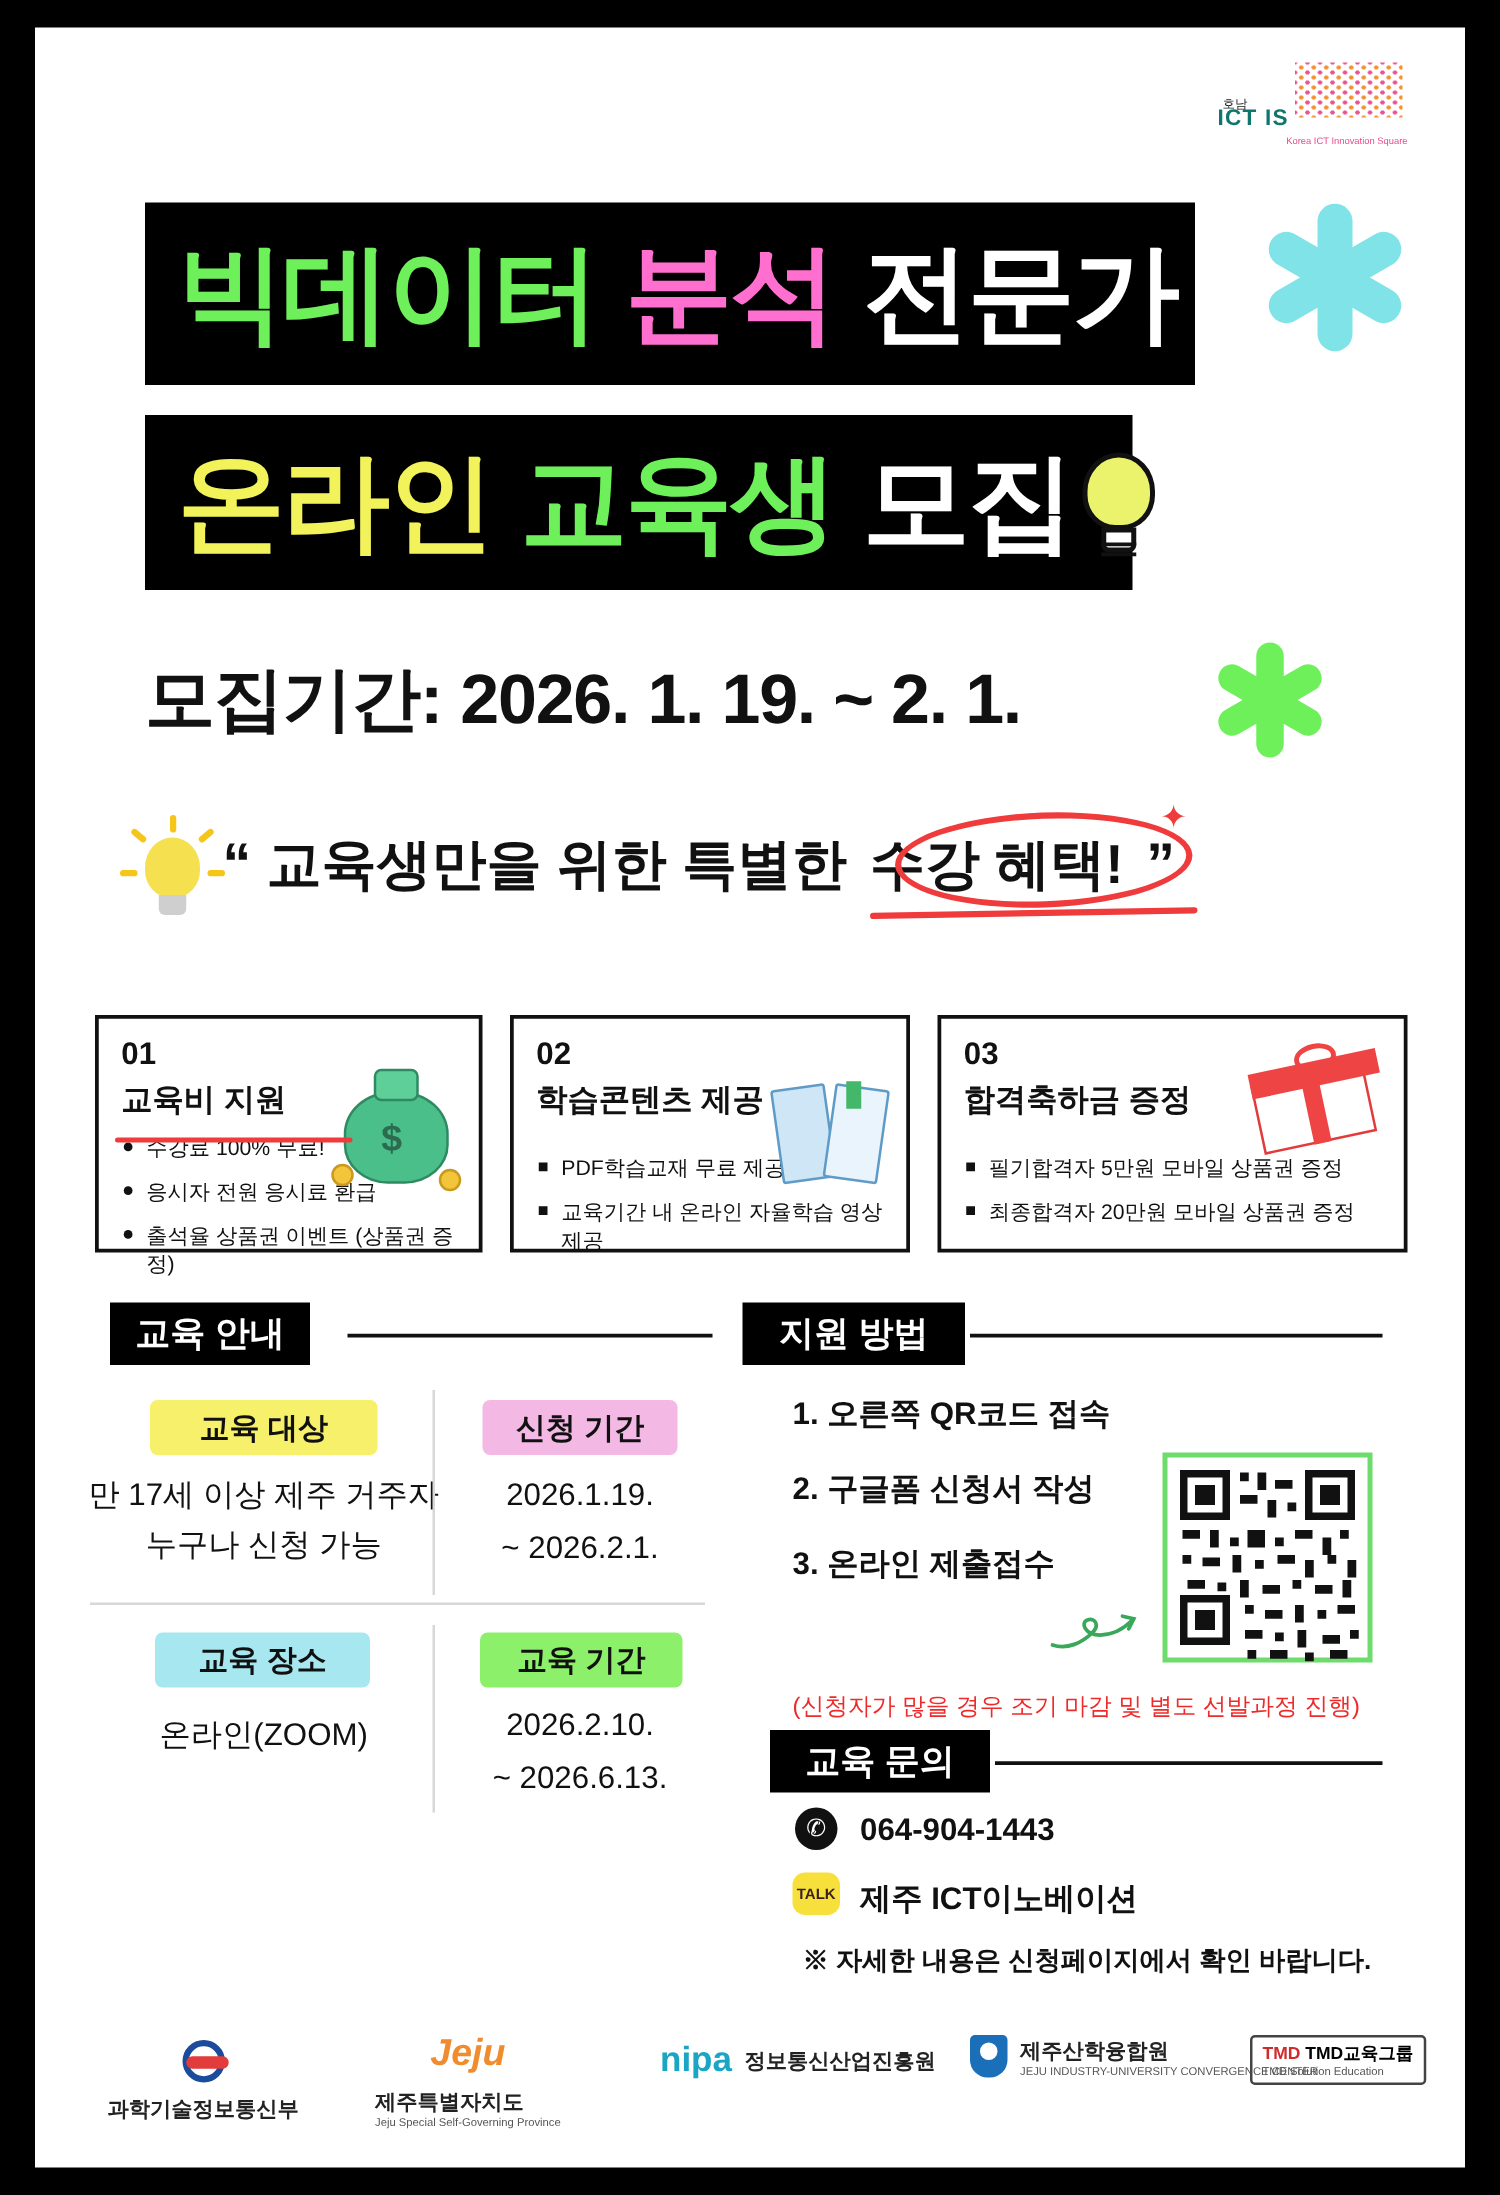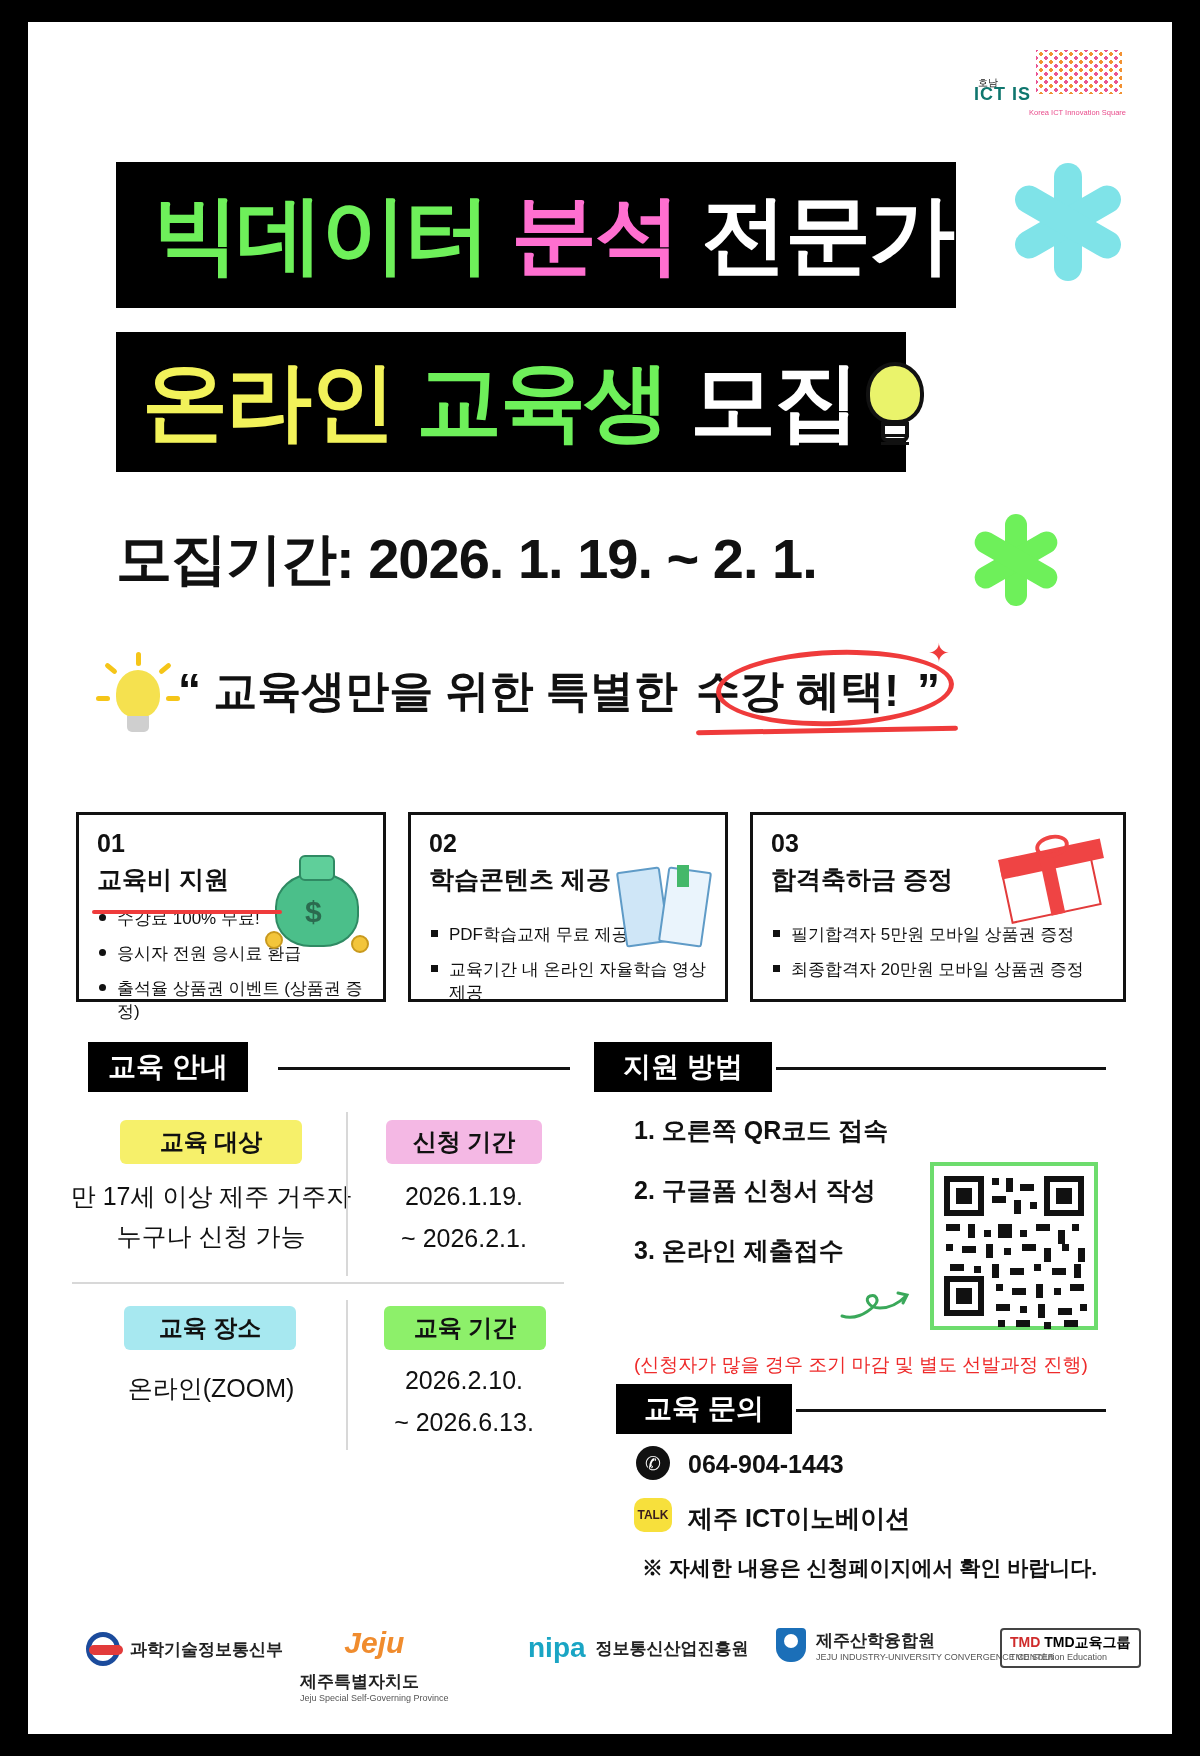--- a/index.html
+++ b/index.html
@@ -49,21 +49,21 @@
     position: absolute;
     background: #000;
     display: flex; align-items: center;
   }
   .bar1 { left: 88px; top: 140px; width: 840px; height: 146px; padding-left: 26px; }
   .bar2 { left: 88px; top: 310px; width: 790px; height: 140px; padding-left: 26px; }
   .h-word {
     font-size: 86px; font-weight: 900; letter-spacing: -2px;
     font-family: "Liberation Sans", sans-serif;
   }
-  .green { color: #6ef05a; margin-left: 11px; }
+  .green { color: #6ef05a; }
   .pink  { color: #ff6fd0; }
   .white { color: #ffffff; }
   .yellow{ color: #f2f25a; }
 
   
   .ast {
     position: absolute;
     width: 120px; height: 120px;
   }
   .ast span {
@@ -468,21 +468,21 @@
 
   <div class="phone-ic">✆</div>
   <div class="contact-line" style="left:660px; top:1428px;">064-904-1443</div>
 
   <div class="talk-ic">TALK</div>
   <div class="contact-line" style="left:660px; top:1480px;">제주 ICT이노베이션</div>
 
   <div class="footnote">※ 자세한 내용은 신청페이지에서 확인 바랍니다.</div>
 
   <div class="footer">
-    <div class="flogo" style="left:58px; top:20px;">
+    <div class="flogo" style="left:58px; top:20px;flex-direction:column;">
       <div class="mark-circle"></div>
       <div class="fl-txt">과학기술정보통신부</div>
     </div>
 
     <div class="flogo" style="left:272px; top:14px;flex-direction:column;">
       <div class="jeju-word">Jeju</div>
       <div>
         <div class="fl-txt">제주특별자치도</div>
         <span class="fl-sub">Jeju Special Self-Governing Province</span>
       </div>

